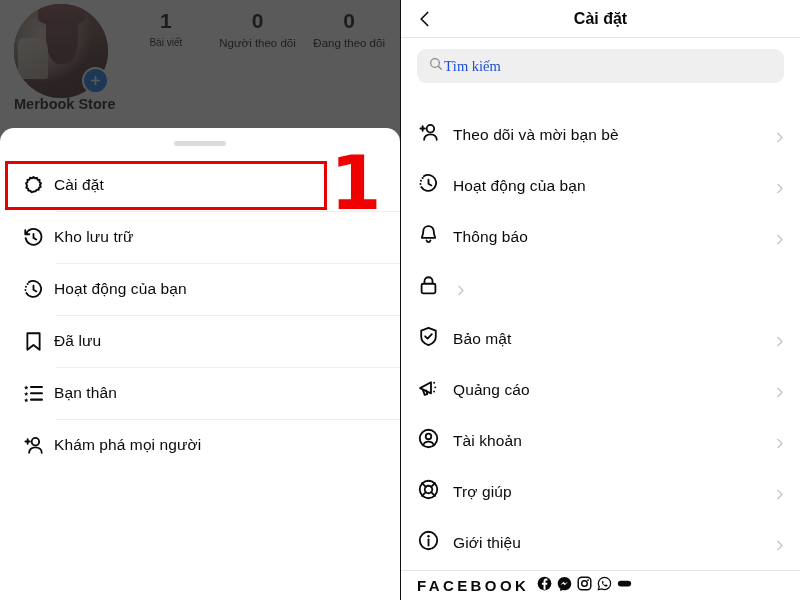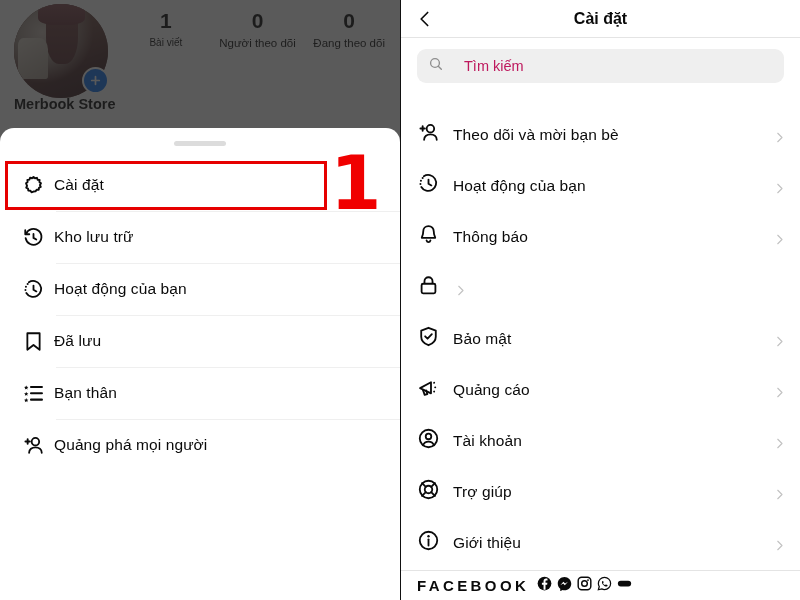--- a/index.html
+++ b/index.html
@@ -105,21 +105,21 @@
   }
   .r-back { position: absolute; left: 12px; top: 50%; transform: translateY(-50%);
             width: 24px; height: 24px; display:flex; align-items:center; justify-content:center; }
   .r-title { font-size: 16px; font-weight: 700; color: #0a0a0a; }
 
   .searchbar-wrap { padding: 11px 16px 10px 16px; }
   .searchbar {
     height: 34px; border-radius: 9px; background: #efefef;
     display: flex; align-items: center; padding: 0 11px;
   }
-  .search-ph { font-size: 14.5px; color: #be185d; margin-left: 20px; }
+  .search-ph { font-size: 14.5px; color: #1d4ed8; margin-left: 0; font-family: Liberation Serif, serif; }
 
   .settings-list { position: relative; }
   .set-item {
     position: relative; height: 51px; display: flex; align-items: flex-end;
     padding: 0 14px 0 16px;
   }
   .set-ic { flex: 0 0 36px; display: flex; align-items: center; }
   .set-lbl { flex: 1; font-size: 15.5px; color: #0a0a0a; letter-spacing: .1px; }
   .set-chev { flex: 0 0 14px; display: flex; align-items: center; justify-content: flex-end; }
 
@@ -245,21 +245,21 @@
         </div>
 
         <div class="sheet-item">
           <span class="sheet-ic">
             <svg width="23" height="23" viewBox="0 0 24 24">
               <circle cx="14" cy="8" r="3.9" fill="none" stroke="#0a0a0a" stroke-width="1.9"></circle>
               <path d="M7.4 19.6c0-3.6 2.95-5.7 6.6-5.7s6.6 2.1 6.6 5.7" fill="none" stroke="#0a0a0a" stroke-width="1.9" stroke-linecap="round"></path>
               <path d="M3.6 7.8h4.6M5.9 5.5v4.6" stroke="#0a0a0a" stroke-width="2" stroke-linecap="round"></path>
             </svg>
           </span>
-          <span class="sheet-lbl">Quảng phá mọi người</span>
+          <span class="sheet-lbl">Khám phá mọi người</span>
         </div>
 
       </div>
     </div>
 
     <div class="anno-box" id="box-1"></div>
     <div class="anno-num" id="num-1">1</div>
   </div>
 
   <div class="right-panel">

